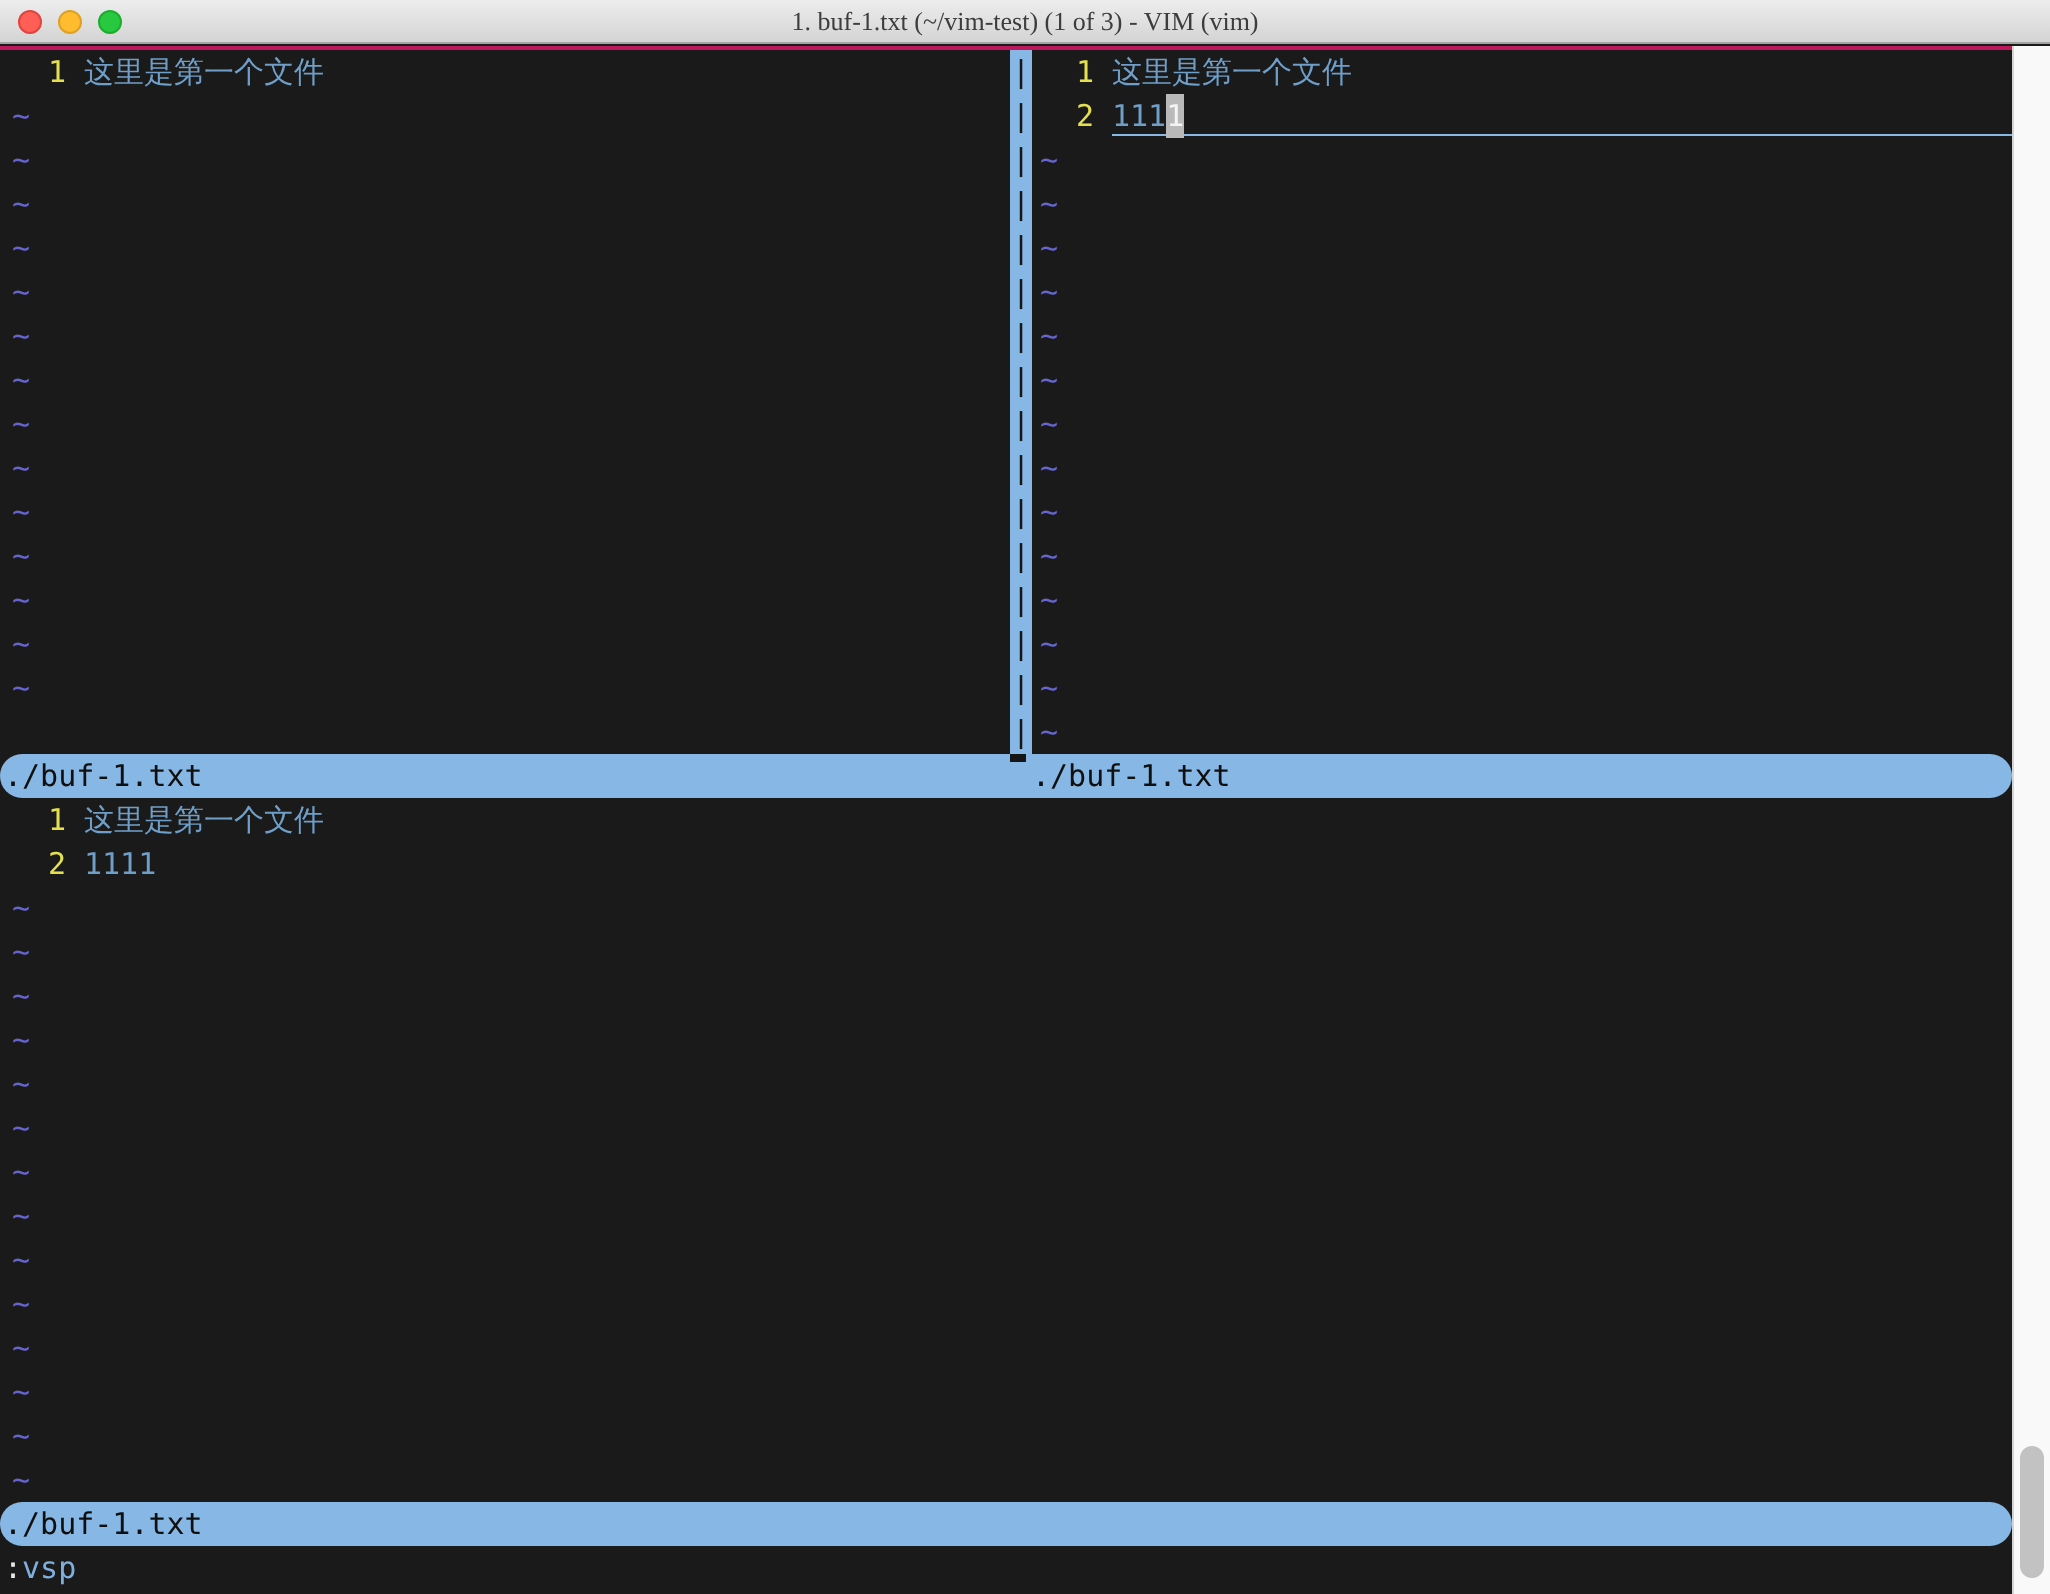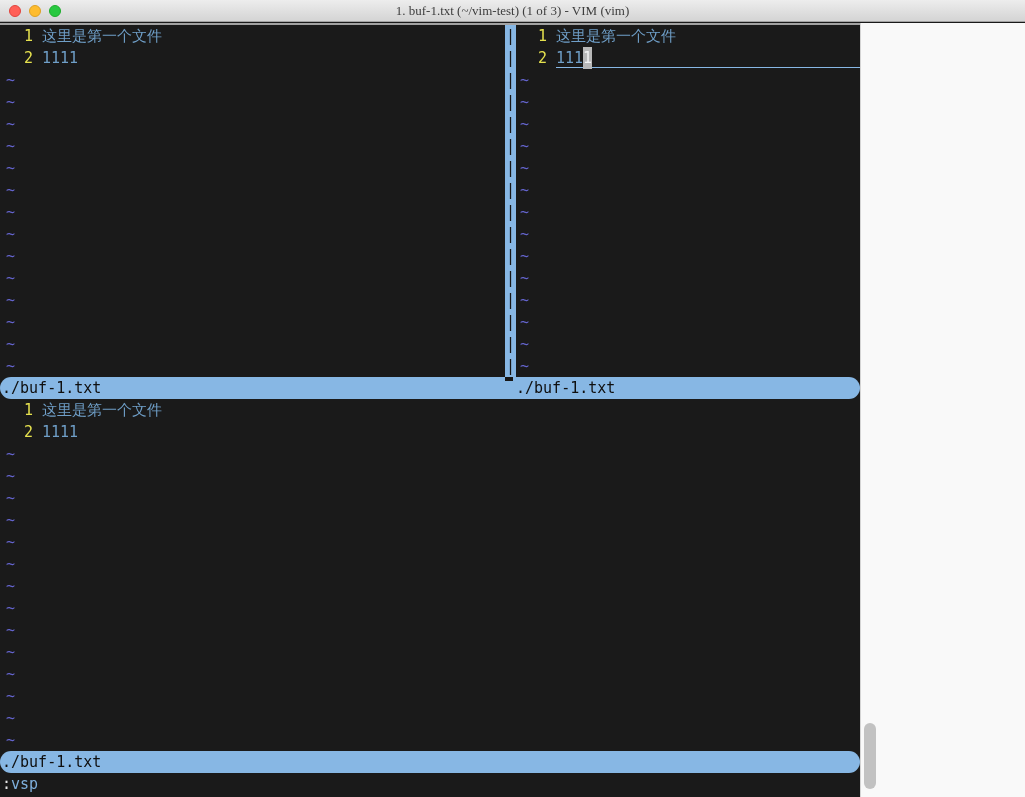--- a/index.html
+++ b/index.html
@@ -15,21 +15,21 @@
     font-family:Liberation Serif, serif; font-size:13px; color:#3d3d3d;
   }
   .lights { position:absolute; left:9px; top:5px; display:flex; gap:8px; }
   .light { width:12px; height:12px; border-radius:50%; }
   .light-red { background:#ff5f57; border:1px solid #e0443e; }
   .light-yellow { background:#febc2e; border:1px solid #dea123; }
   .light-green { background:#28c840; border:1px solid #1dad2b; }
 
   
   .vim { position:absolute; top:23px; left:0; right:0; bottom:0; display:flex; }
-  .vim-main { width:860px; display:flex; flex-direction:column; border-top:2px solid #a3a3a3; background:#1a1a1a; }
+  .vim-main { width:1006px; display:flex; flex-direction:column; border-top:2px solid #be185d; background:#1a1a1a; }
 
   .split-top { height:352px; display:flex; overflow:hidden; }
   .win { overflow:hidden; }
   .win-tl { width:505px; }
   .win-tr { flex:1; }
   .win-bottom { height:352px; overflow:hidden; }
 
   .vdivider { width:11px; background:#87b7e4; display:flex; flex-direction:column; overflow:hidden; }
   .vdivider .vd-row { height:22px; line-height:22px; font-size:15px; color:#161616; text-align:center; }
 
@@ -66,21 +66,20 @@
   </div>
   <span>1. buf-1.txt (~/vim-test) (1 of 3) - VIM (vim)</span>
 </div>
 
 <div class="vim">
   <div class="vim-main">
 
     <div class="split-top">
       <div class="win win-tl">
           <div class="row"><span class="gutter">1</span><span>这里是第一个文件</span></div>
-          <div class="row"><span class="gutter">2</span><span>1111</span></div>
           <div class="row tilde-row">~</div>
           <div class="row tilde-row">~</div>
           <div class="row tilde-row">~</div>
           <div class="row tilde-row">~</div>
           <div class="row tilde-row">~</div>
           <div class="row tilde-row">~</div>
           <div class="row tilde-row">~</div>
           <div class="row tilde-row">~</div>
           <div class="row tilde-row">~</div>
           <div class="row tilde-row">~</div>

